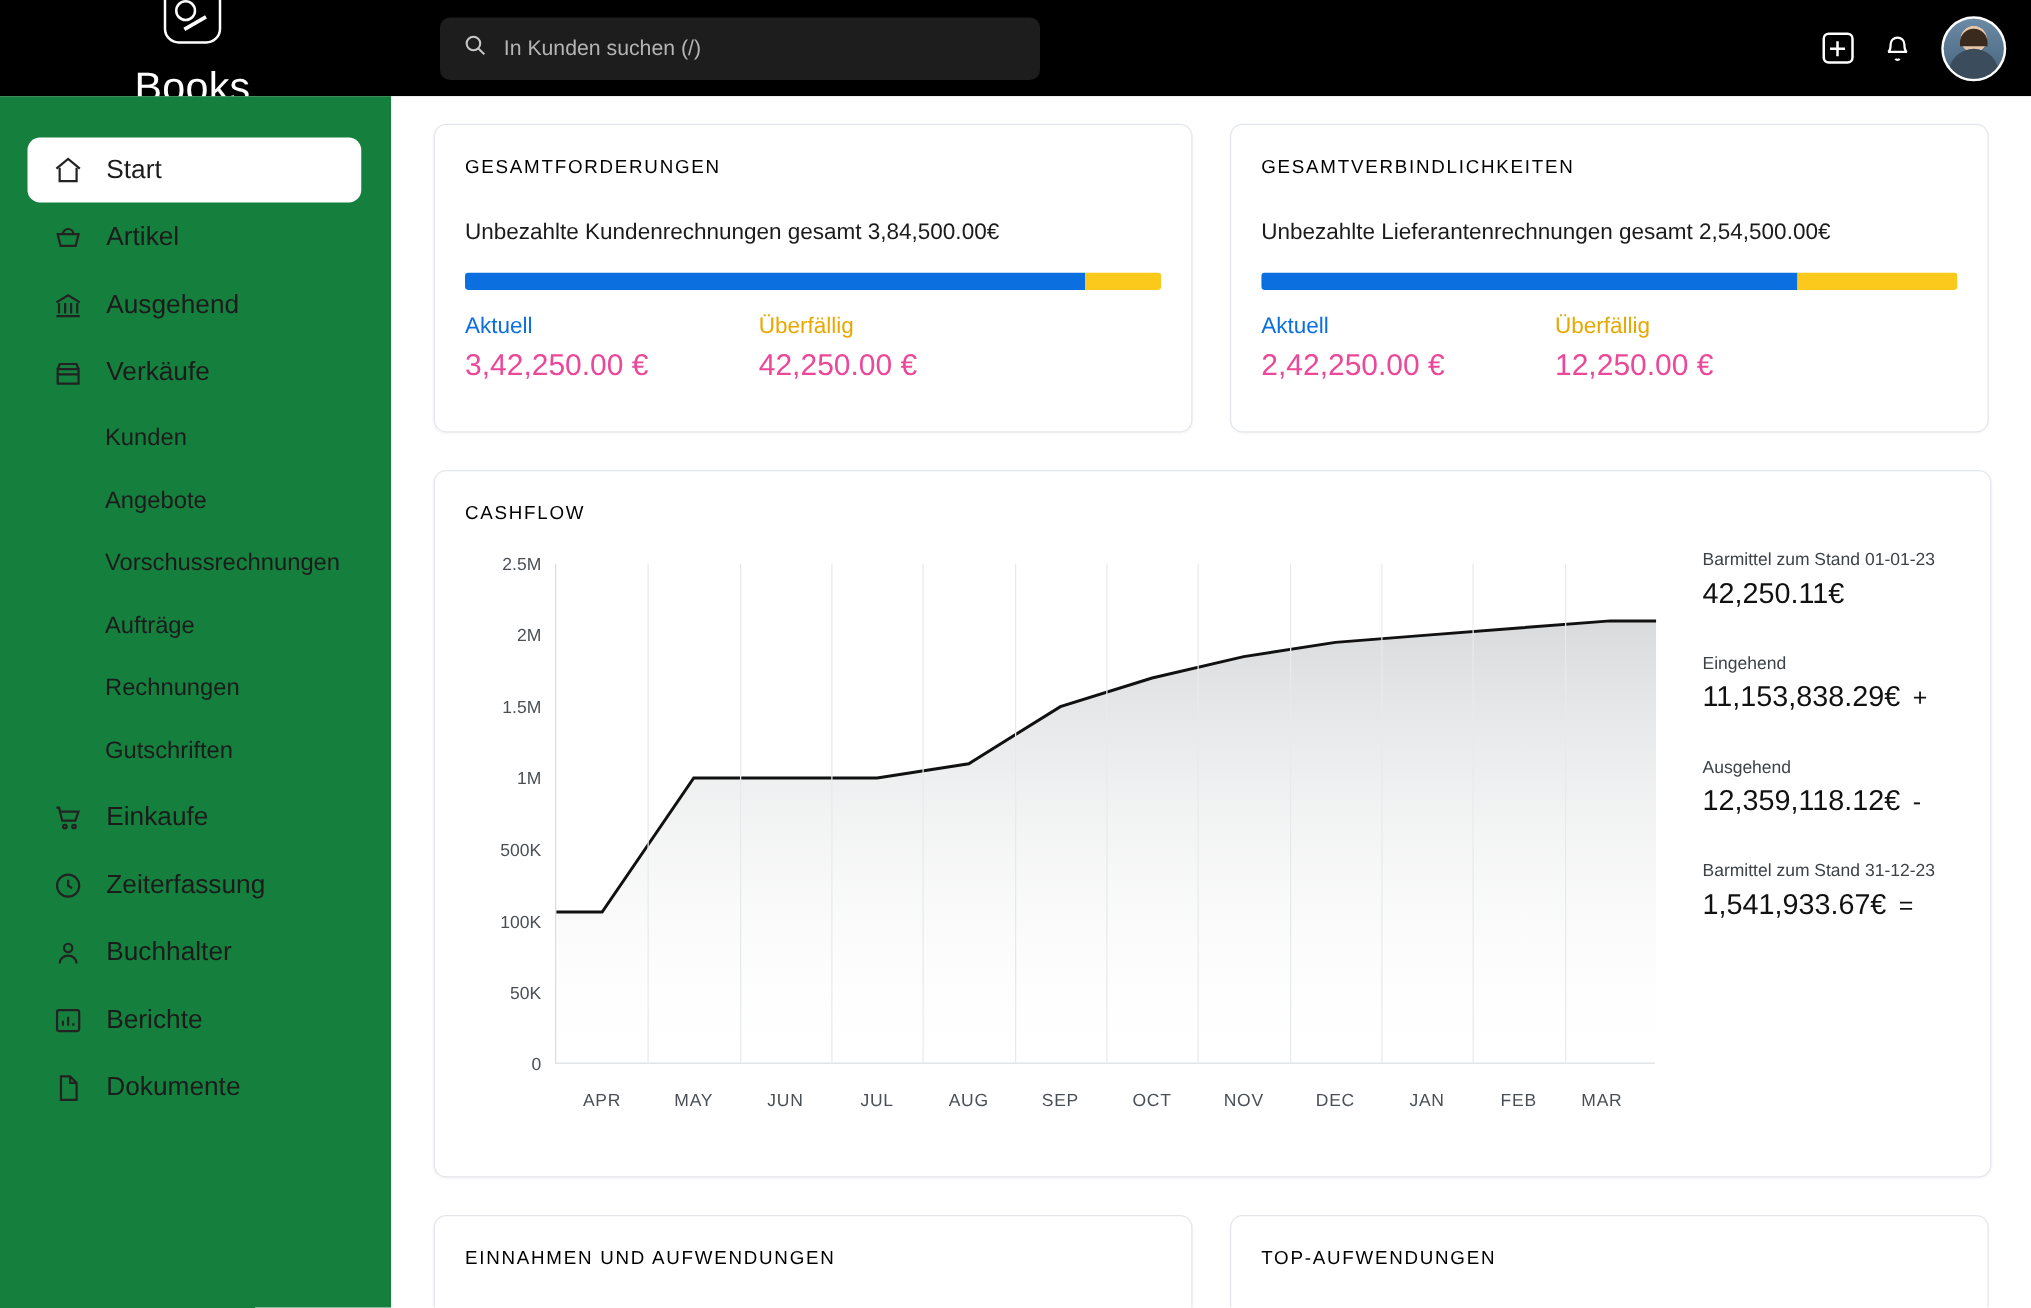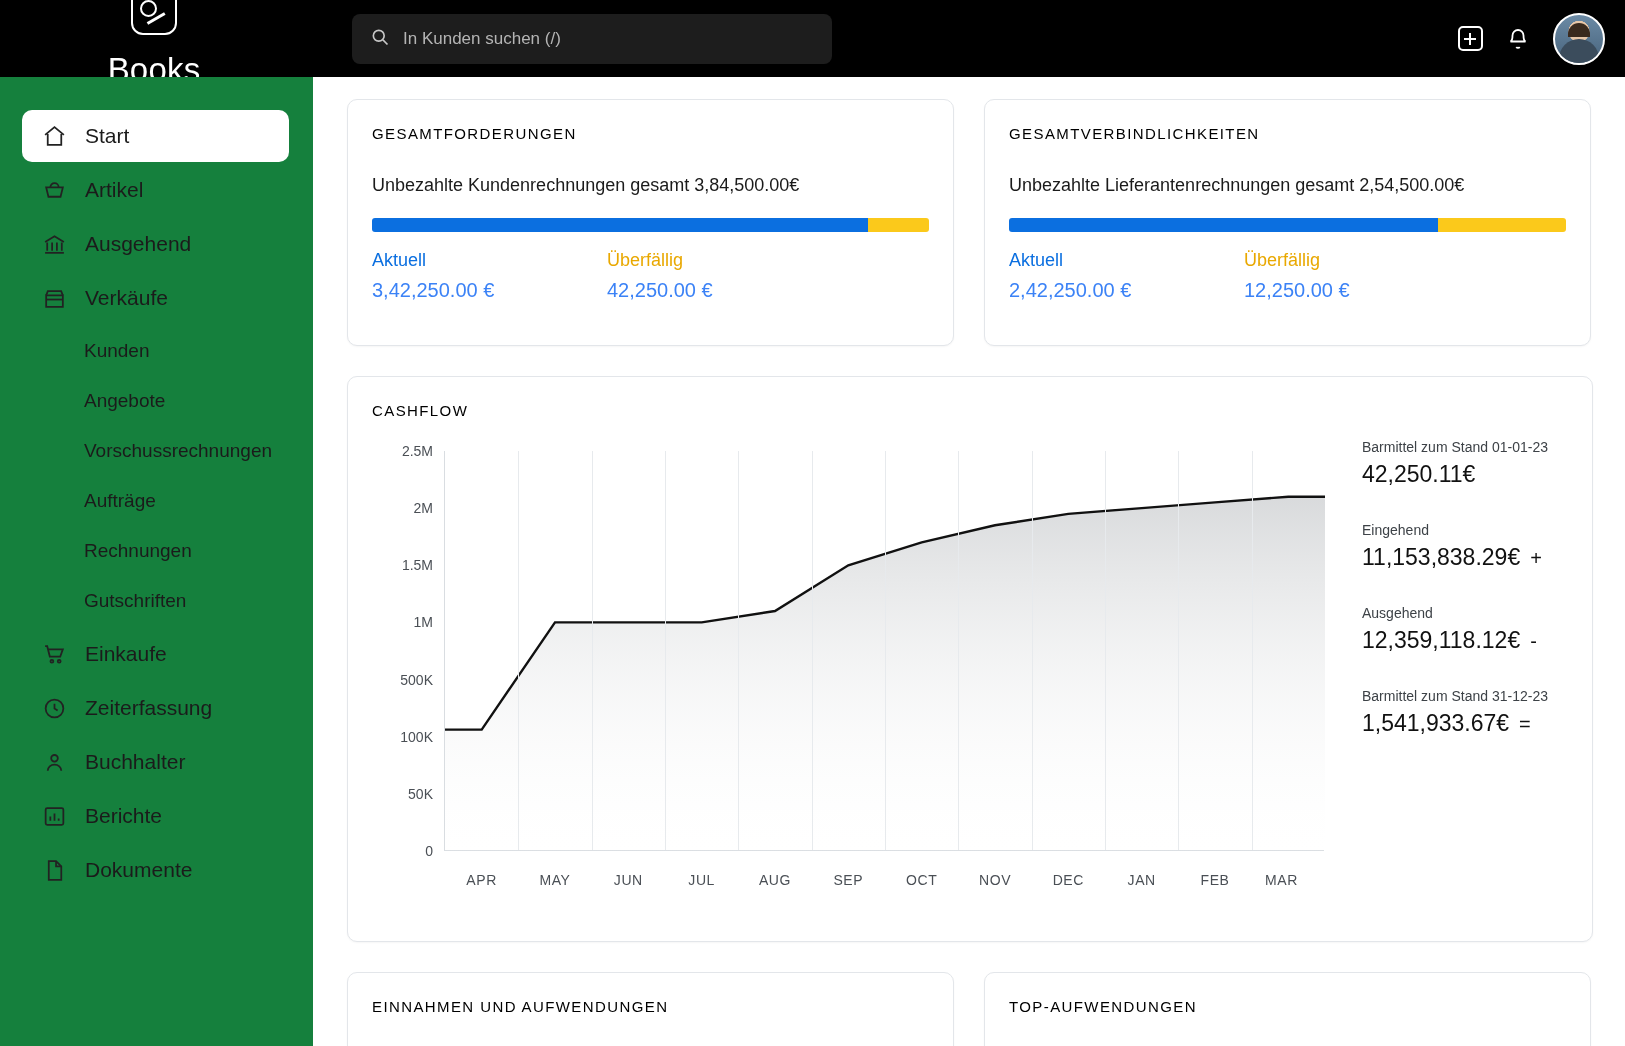--- a/index.html
+++ b/index.html
@@ -201,21 +201,21 @@
   .bar .seg-blue { background: #0b6fe0; }
   .bar .seg-yellow { background: #fbc91b; }
   .legend {
     display: flex;
     padding: 18px 24px 0 24px;
   }
   .legend .col { width: 235px; }
   .legend .lbl { font-size: 18px; margin-bottom: 8px; }
   .legend .lbl.blue { color: #0b6fe0; }
   .legend .lbl.yellow { color: #e9a800; }
-  .legend .val { font-size: 20px; color: #3b82f6; }
+  .legend .val { font-size: 24px; color: #ec4899; }
 
   
   .cashflow {
     margin-top: 30px;
     width: 1246px;
     height: 566px;
     position: relative;
   }
   .chart-area {
     position: absolute;

